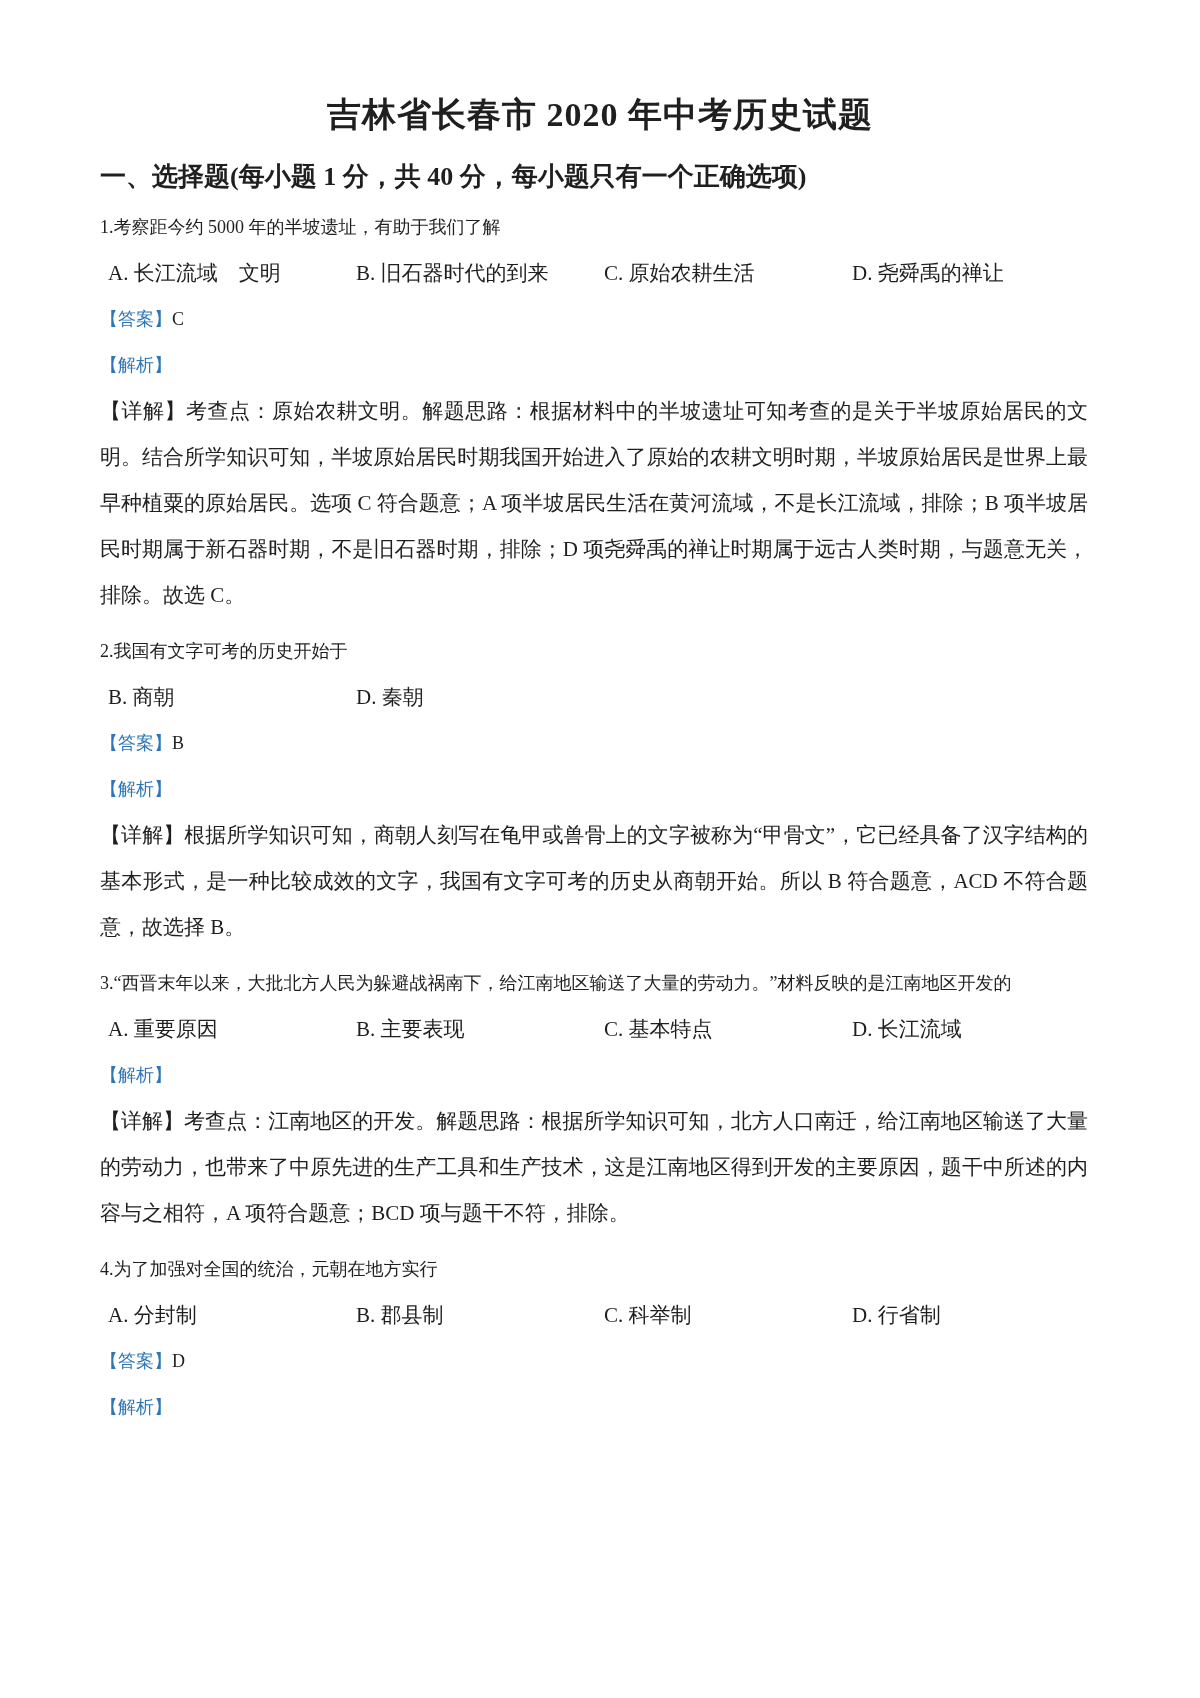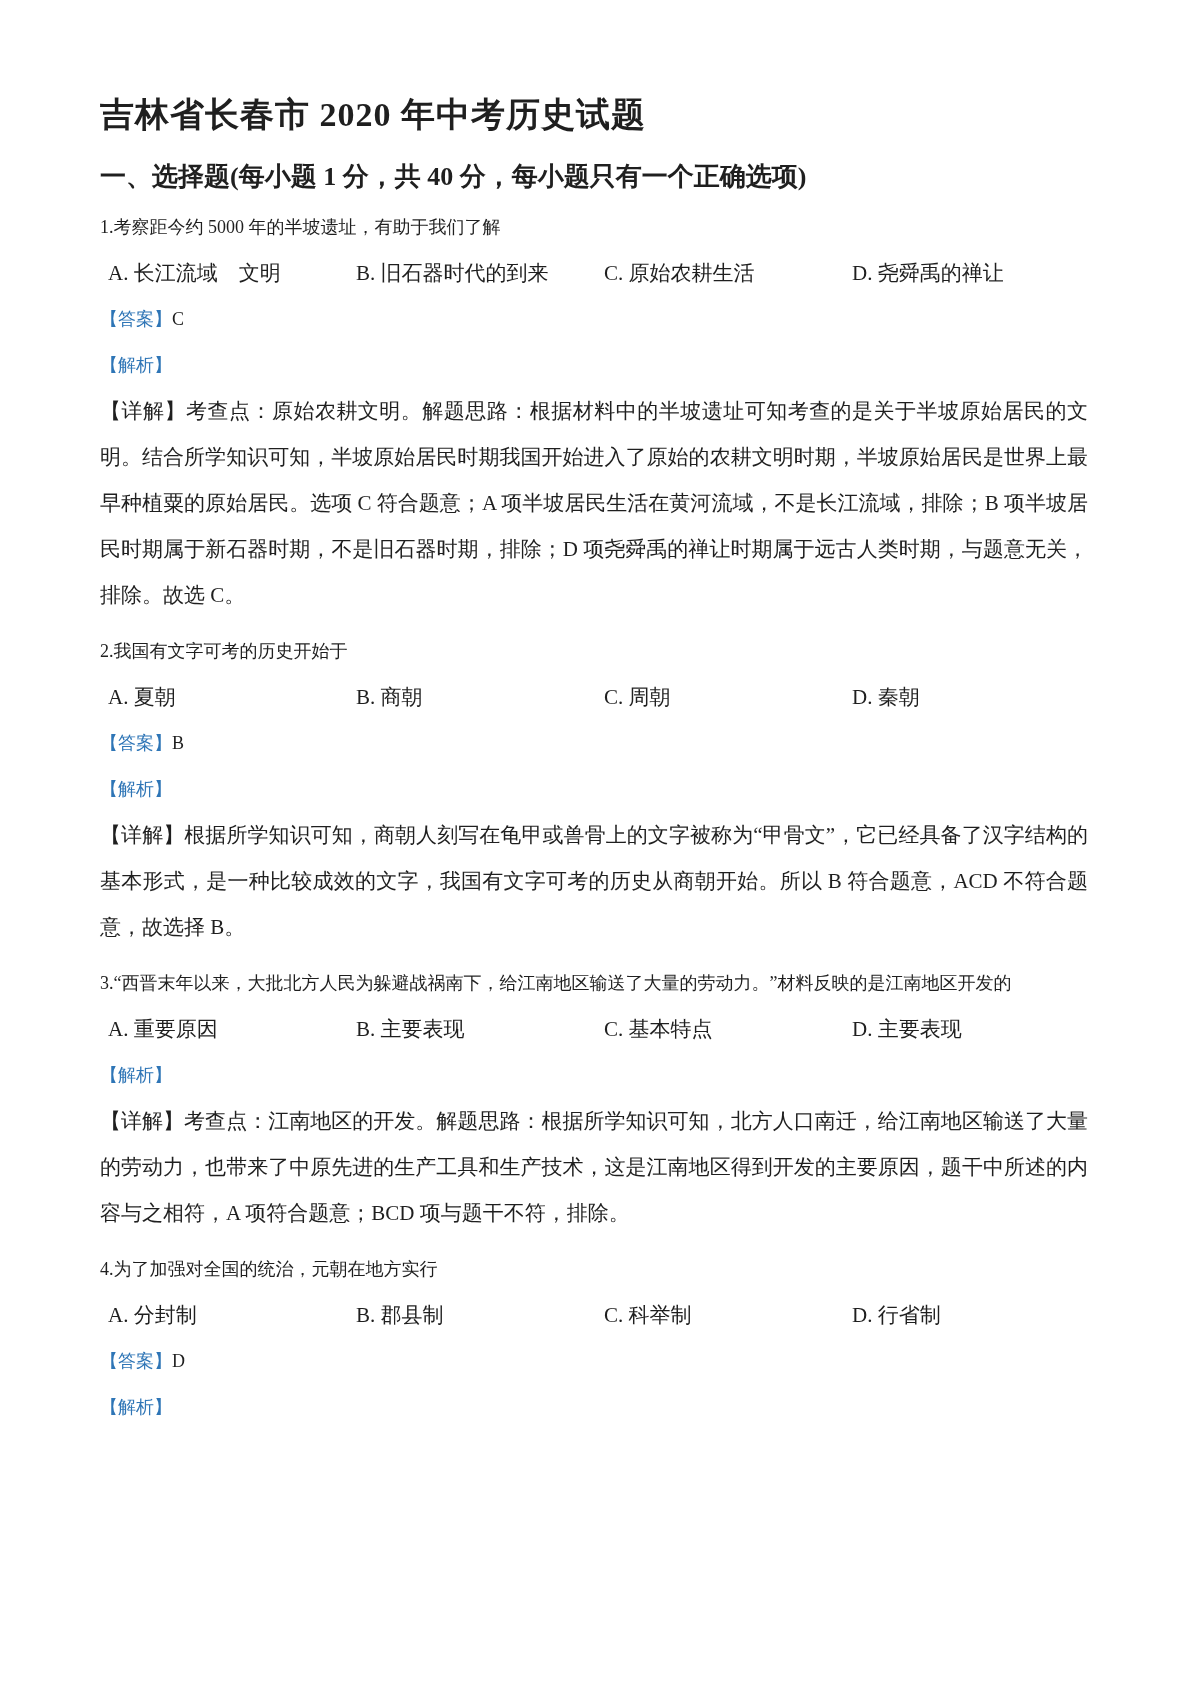--- a/index.html
+++ b/index.html
@@ -9,20 +9,21 @@
     height: 1698px;
     background: #ffffff;
     overflow: hidden;
     font-family: "Liberation Serif", serif;
     color: #1f1f1f;
     box-sizing: border-box;
     padding: 92px 100px 0 100px;
   }
   .doc-title {
     margin: 0 0 16px 0;
+    text-align: center;
     font-size: 34px;
     font-weight: bold;
     line-height: 46px;
     letter-spacing: 1px;
   }
   .section-heading {
     margin: 0 0 4px 0;
     font-size: 26px;
     font-weight: bold;
     line-height: 46px;
@@ -68,35 +69,33 @@
     <span class="opt">B. 旧石器时代的到来</span>
     <span class="opt">C. 原始农耕生活</span>
     <span class="opt">D. 尧舜禹的禅让</span>
   </div>
   <p class="ans-line"><span class="label-blue">【答案】</span><span>C</span></p>
   <p class="ans-line"><span class="label-blue">【解析】</span></p>
   <p class="detail">【详解】考查点：原始农耕文明。解题思路：根据材料中的半坡遗址可知考查的是关于半坡原始居民的文明。结合所学知识可知，半坡原始居民时期我国开始进入了原始的农耕文明时期，半坡原始居民是世界上最早种植粟的原始居民。选项 C 符合题意；A 项半坡居民生活在黄河流域，不是长江流域，排除；B 项半坡居民时期属于新石器时期，不是旧石器时期，排除；D 项尧舜禹的禅让时期属于远古人类时期，与题意无关，排除。故选 C。</p>
 
   <p class="stem">2.我国有文字可考的历史开始于</p>
   <div class="options">
-    <span class="opt">A. 夏朝</span>
     <span class="opt">B. 商朝</span>
-    <span class="opt">C. 周朝</span>
     <span class="opt">D. 秦朝</span>
   </div>
   <p class="ans-line"><span class="label-blue">【答案】</span><span>B</span></p>
   <p class="ans-line"><span class="label-blue">【解析】</span></p>
   <p class="detail">【详解】根据所学知识可知，商朝人刻写在龟甲或兽骨上的文字被称为“甲骨文”，它已经具备了汉字结构的基本形式，是一种比较成效的文字，我国有文字可考的历史从商朝开始。所以 B 符合题意，ACD 不符合题意，故选择 B。</p>
 
   <p class="stem">3.“西晋末年以来，大批北方人民为躲避战祸南下，给江南地区输送了大量的劳动力。”材料反映的是江南地区开发的</p>
   <div class="options">
     <span class="opt">A. 重要原因</span>
     <span class="opt">B. 主要表现</span>
     <span class="opt">C. 基本特点</span>
-    <span class="opt">D. 主要表现</span>
+    <span class="opt">D. 长江流域</span>
   </div>
   <p class="ans-line"><span class="label-blue">【解析】</span></p>
   <p class="detail">【详解】考查点：江南地区的开发。解题思路：根据所学知识可知，北方人口南迁，给江南地区输送了大量的劳动力，也带来了中原先进的生产工具和生产技术，这是江南地区得到开发的主要原因，题干中所述的内容与之相符，A 项符合题意；BCD 项与题干不符，排除。</p>
 
   <p class="stem">4.为了加强对全国的统治，元朝在地方实行</p>
   <div class="options">
     <span class="opt">A. 分封制</span>
     <span class="opt">B. 郡县制</span>
     <span class="opt">C. 科举制</span>
     <span class="opt">D. 行省制</span>

